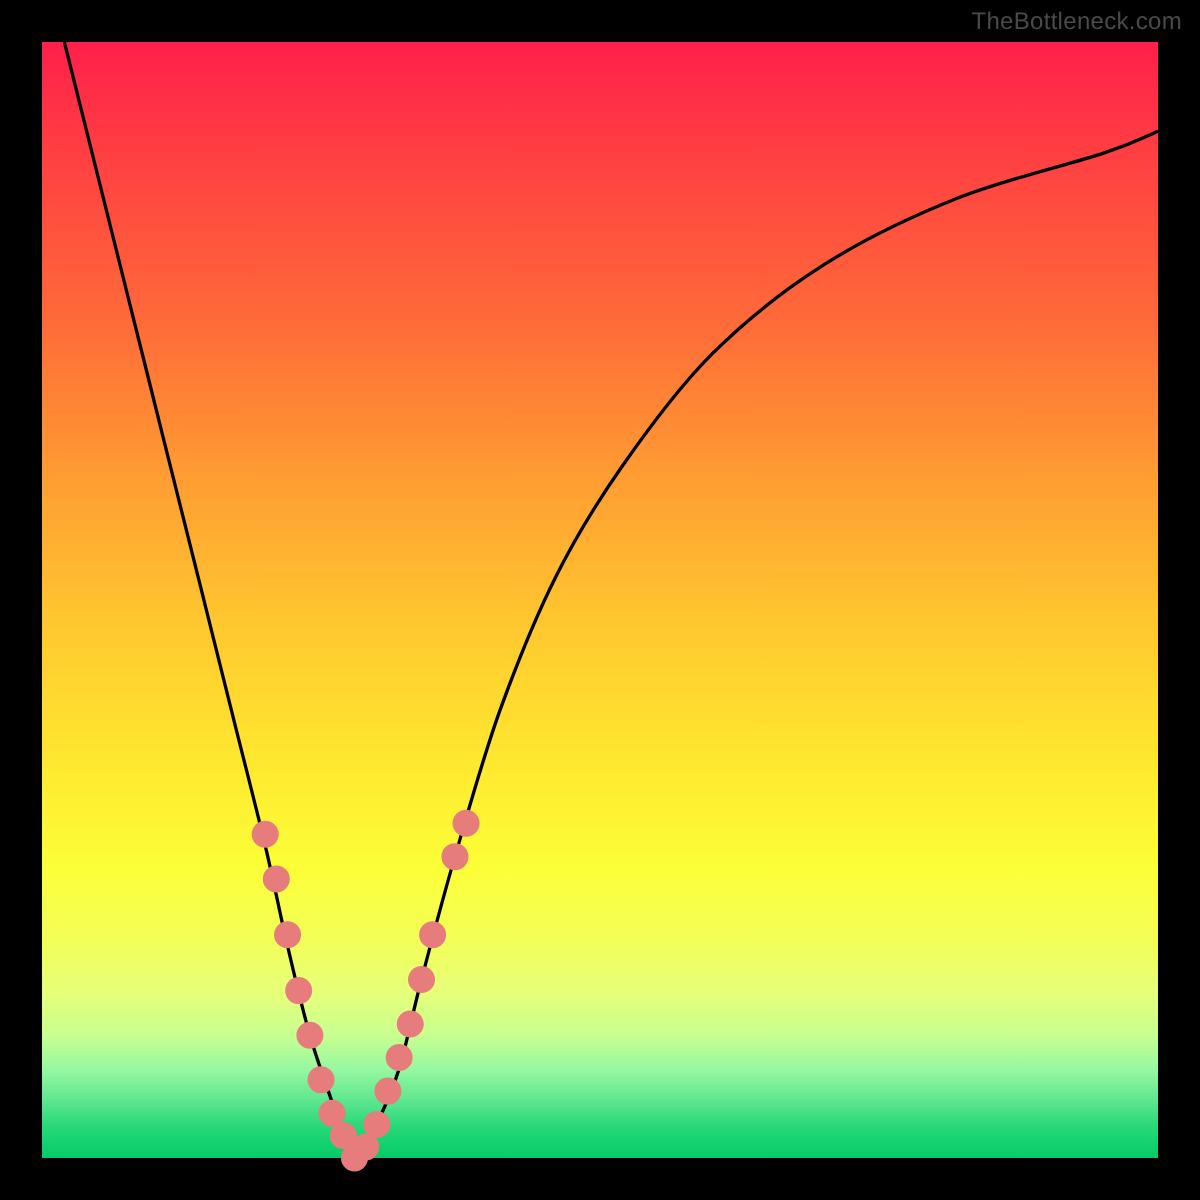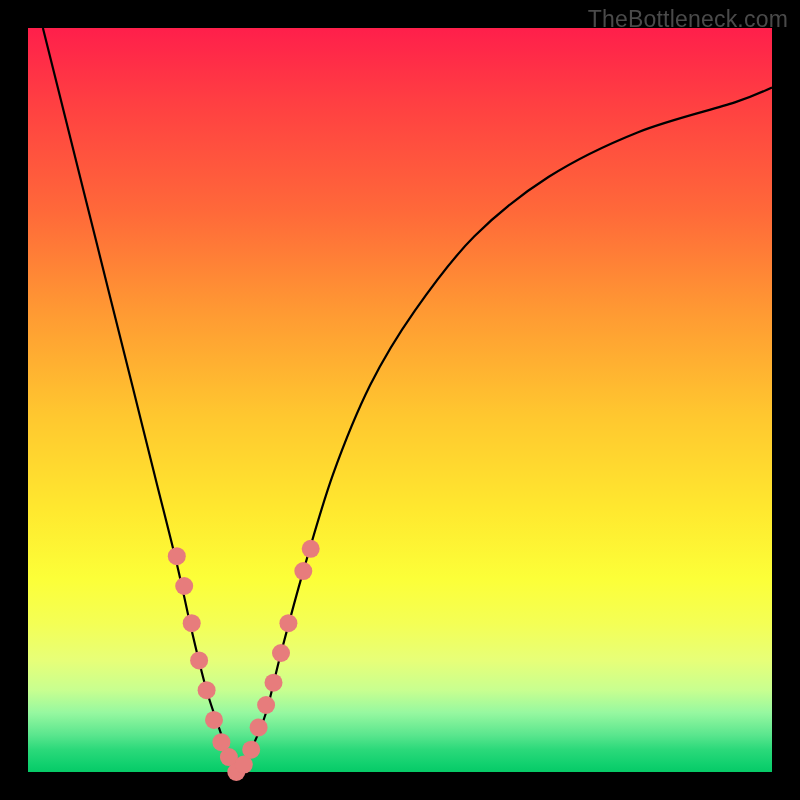--- a/index.html
+++ b/index.html
@@ -43,21 +43,21 @@
       #2bd97a 97%,
       #10d06e 99%,
       #06ca67 100%
     );
   }
   .watermark {
     position: absolute;
     top: 6px;
     right: 12px;
     color: #4a4a4a;
-    font-size: 23px;
+    font-size: 16px;
     font-weight: 500;
     letter-spacing: 0.2px;
     user-select: none;
   }
   svg.curve {
     position: absolute;
     top: 0;
     left: 0;
     width: 744px;
     height: 744px;

